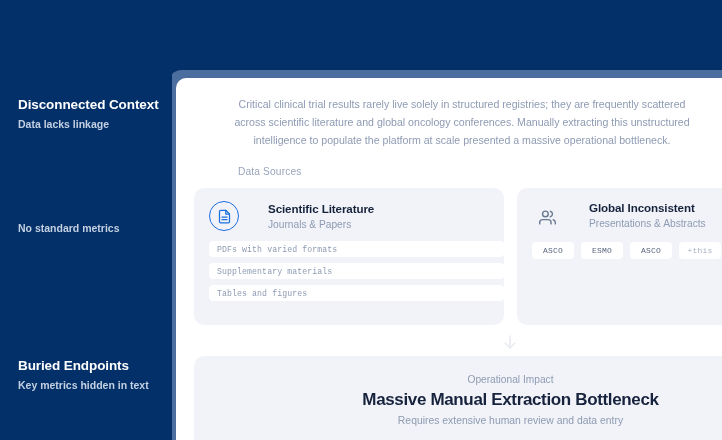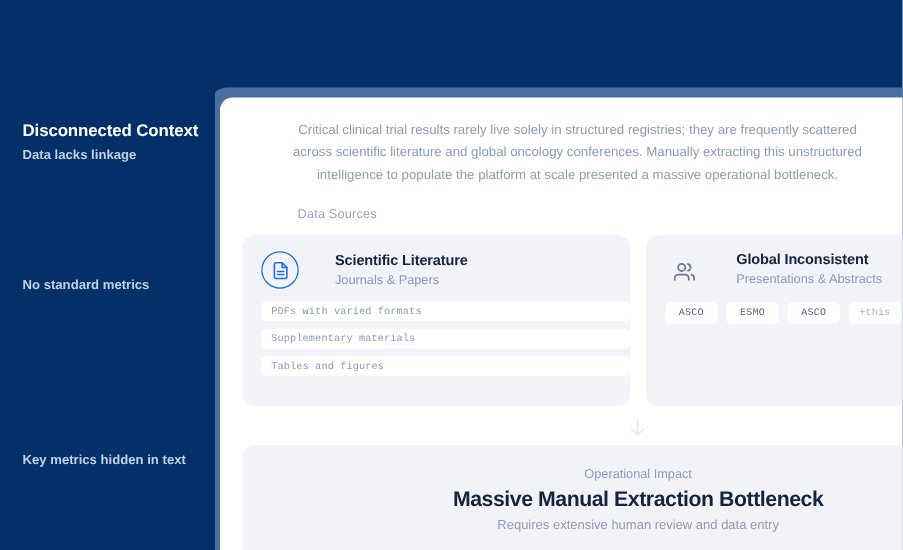--- a/index.html
+++ b/index.html
@@ -260,20 +260,21 @@
   <div class="side-item" id="side-item-0">
     <div class="side-title">Disconnected Context</div>
     <div class="side-sub">Data lacks linkage</div>
   </div>
 
   <div class="side-item" id="side-item-1">
     <div class="side-sub">No standard metrics</div>
   </div>
 
   <div class="side-item" id="side-item-2">
+    <div class="side-title">Buried Endpoints</div>
     <div class="side-sub">Key metrics hidden in text</div>
   </div>
 
 </div>
 
 <div id="panel-frame"></div>
 
 <div id="panel">
 
   <div id="intro">

